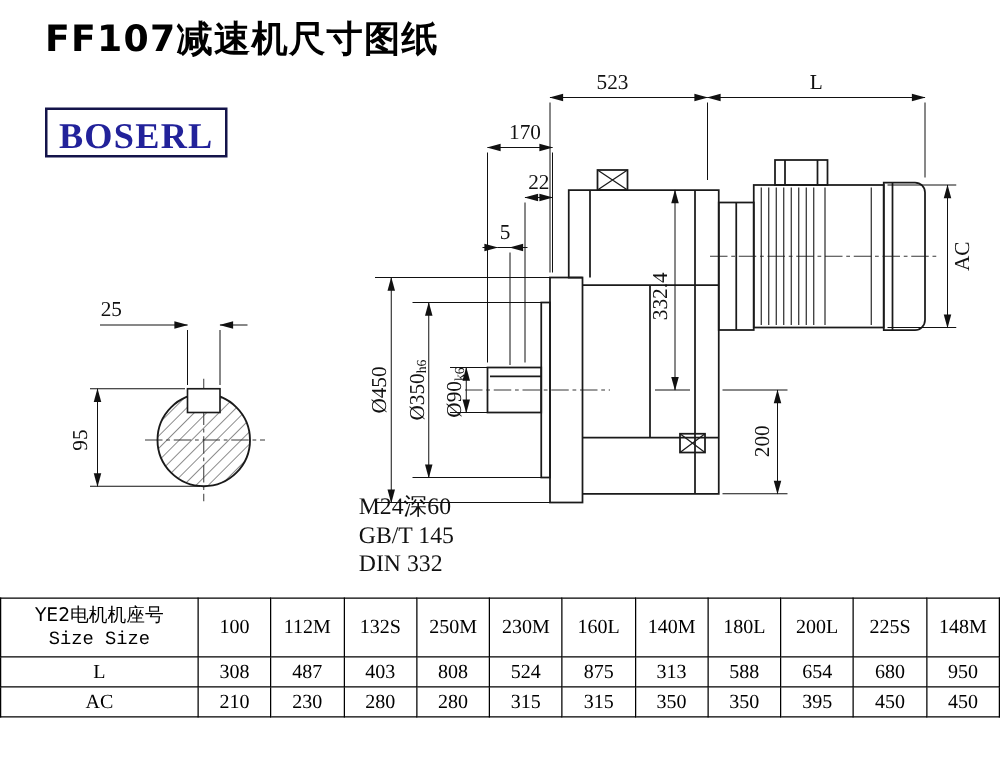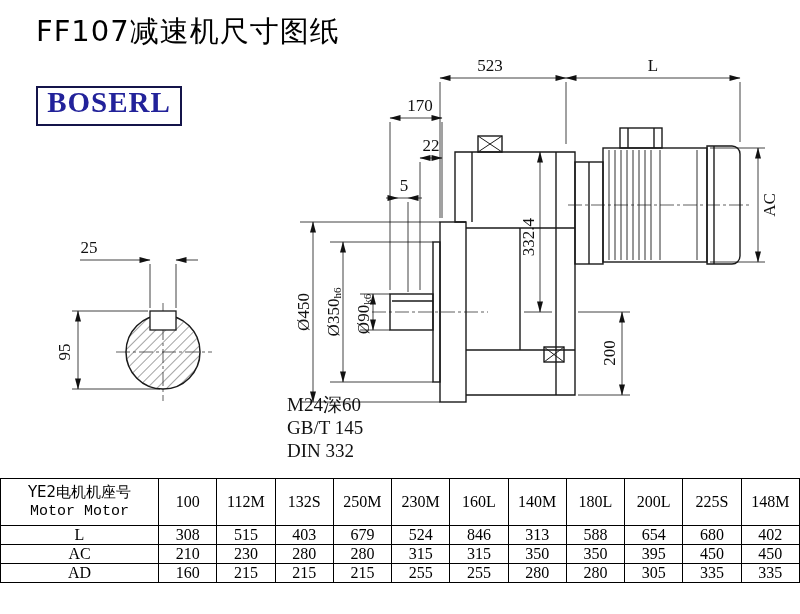--- a/index.html
+++ b/index.html
@@ -2,26 +2,26 @@
 <html><head>
 <meta charset="utf-8">
 <style>
   html,body{margin:0;padding:0;}
   body{
     width:800px;height:614px;position:relative;background:#ffffff;
     font-family:"Liberation Serif", serif;color:#111;overflow:hidden;
   }
   .page-title{
     position:absolute;left:36px;top:12px;
-    font-family:"DejaVu Sans", sans-serif;font-weight:normal;
+    font-family:"DejaVu Sans", sans-serif;font-weight:bold;
     font-size:29px;letter-spacing:1px;color:#000;white-space:nowrap;
   }
   .logo-box{
     position:absolute;left:36px;top:86px;width:146px;height:40px;
-    border:2px solid #14144a;display:flex;align-items:flex-start;justify-content:center;
+    border:2px solid #14144a;display:flex;align-items:flex-end;justify-content:center;
     background:#fff;box-sizing:border-box;
   }
   .logo-box span{
     font-family:"Liberation Serif", serif;font-weight:bold;
     font-size:29px;color:#22229a;letter-spacing:1px;line-height:1;
   }
   svg.drawing{position:absolute;left:0;top:0;}
   table.dim-table{
     position:absolute;left:0;top:478px;width:800px;height:96px;
     border-collapse:collapse;table-layout:fixed;text-align:center;
@@ -193,70 +193,56 @@
       <col>
       <col>
       <col>
       <col>
       <col>
     </colgroup>
   <tbody>
       <tr class="hdr">
     <td>
       <div class="hdr-cn">YE2电机机座号</div>
-      <div class="hdr-en">Motor Motor</div>
+      <div class="hdr-en">Size Size</div>
     </td>
     <td>100</td>
     <td>112M</td>
     <td>132S</td>
     <td>250M</td>
     <td>230M</td>
     <td>160L</td>
     <td>140M</td>
     <td>180L</td>
     <td>200L</td>
     <td>225S</td>
     <td>148M</td>
   </tr>
   <tr>
     <td>L</td>
     <td>308</td>
-    <td>515</td>
+    <td>487</td>
     <td>403</td>
-    <td>679</td>
+    <td>808</td>
     <td>524</td>
-    <td>846</td>
+    <td>875</td>
     <td>313</td>
     <td>588</td>
     <td>654</td>
     <td>680</td>
-    <td>402</td>
+    <td>950</td>
   </tr>
   <tr>
     <td>AC</td>
     <td>210</td>
     <td>230</td>
     <td>280</td>
     <td>280</td>
     <td>315</td>
     <td>315</td>
     <td>350</td>
     <td>350</td>
     <td>395</td>
     <td>450</td>
     <td>450</td>
   </tr>
-  <tr>
-    <td>AD</td>
-    <td>160</td>
-    <td>215</td>
-    <td>215</td>
-    <td>215</td>
-    <td>255</td>
-    <td>255</td>
-    <td>280</td>
-    <td>280</td>
-    <td>305</td>
-    <td>335</td>
-    <td>335</td>
-  </tr>
 </tbody>
   </table>
 
 </body></html>

